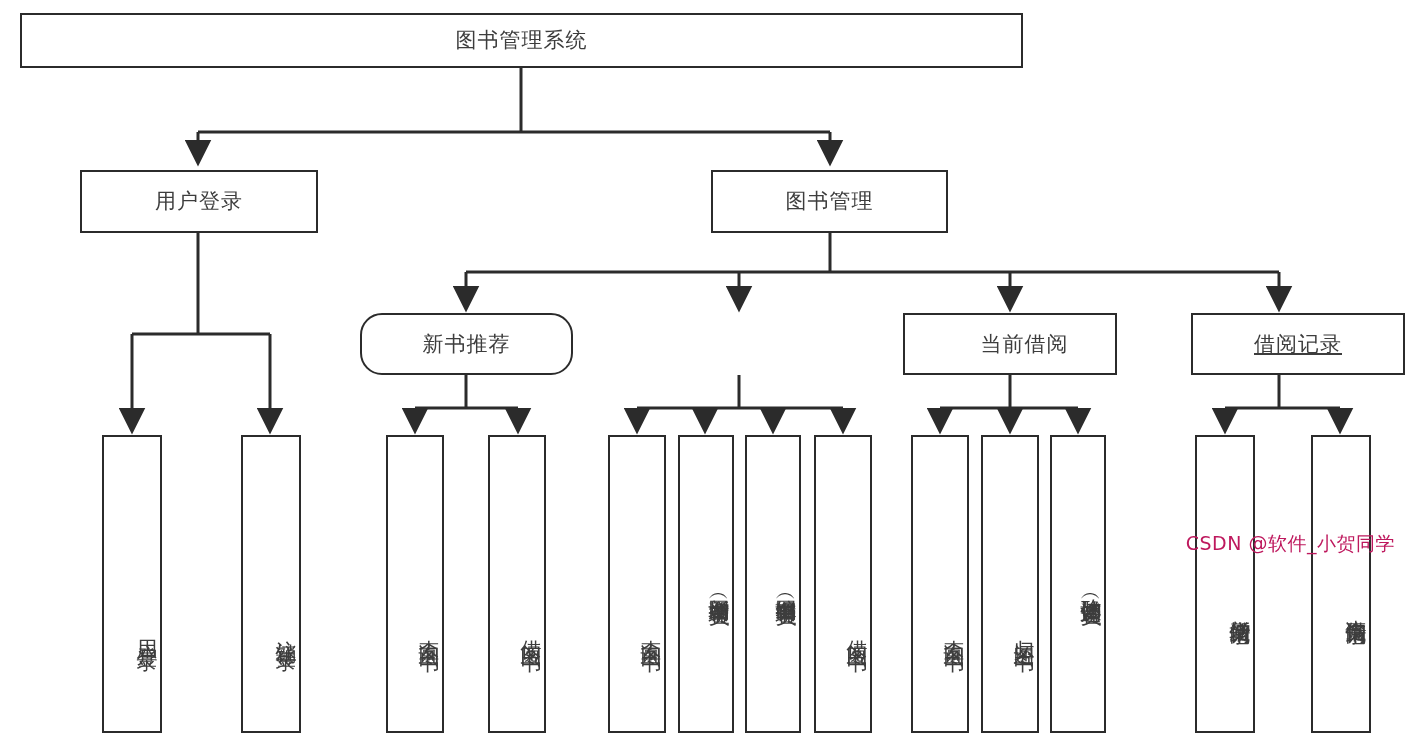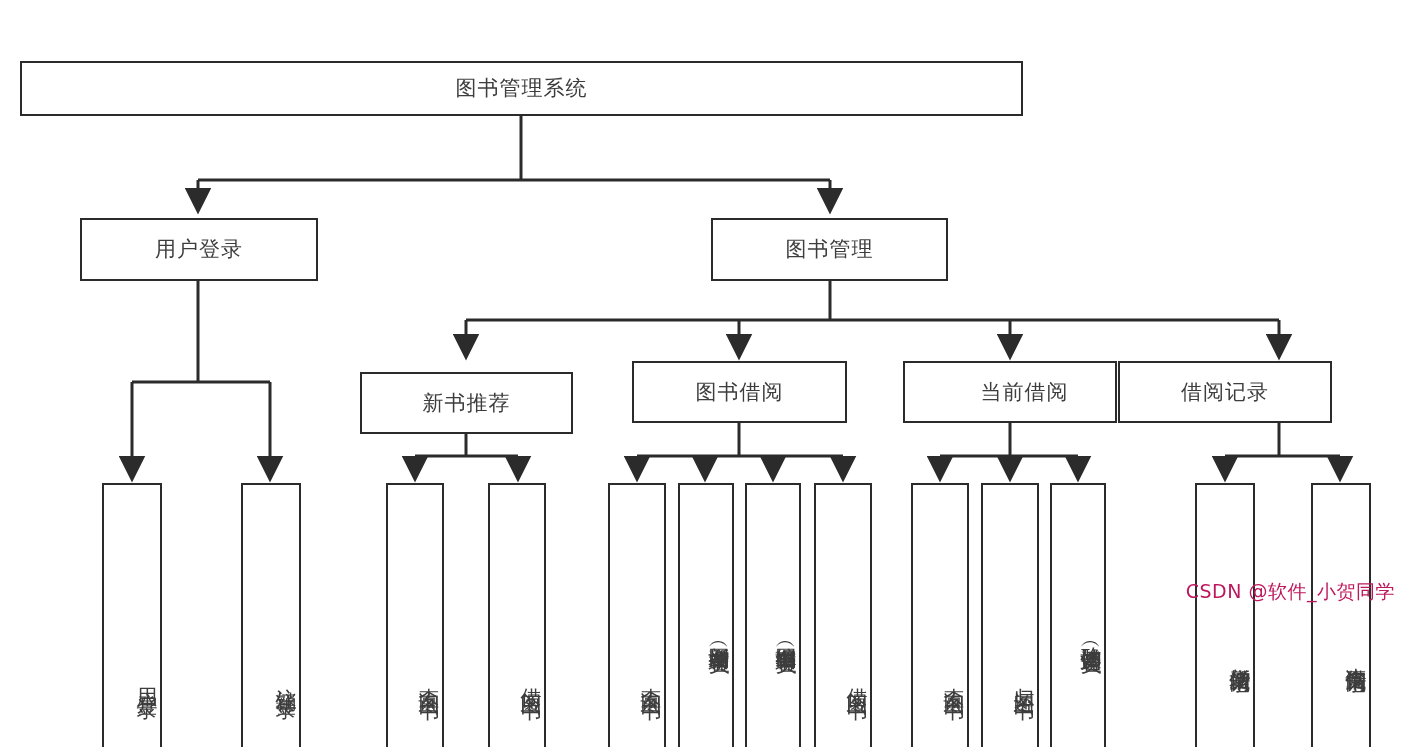--- a/index.html
+++ b/index.html
@@ -13,21 +13,20 @@
     position: relative;
     overflow: hidden;
     font-family: "DejaVu Sans", "Liberation Sans", sans-serif;
   }
   #canvas {
     position: absolute;
     left: 0;
     top: 0;
     width: 1405px;
     height: 563px;
-    margin-top: 48px;
   }
   .node {
     position: absolute;
     box-sizing: border-box;
     border: 2px solid #2b2b2b;
     background: #ffffff;
     color: #3d3d3d;
     display: flex;
     align-items: center;
     justify-content: center;
@@ -125,24 +124,23 @@
       <path d="M 1225 408 L 1225 430" marker-end="url(#arrow)"></path>
       <path d="M 1340 408 L 1340 430" marker-end="url(#arrow)"></path>
     </g>
   </svg>
 
   <div class="node" style="left:20px; top:13px; width:1003px; height:55px;">图书管理系统</div>
 
   <div class="node" style="left:80px; top:170px; width:238px; height:63px;">用户登录</div>
   <div class="node" style="left:711px; top:170px; width:237px; height:63px;text-align:center;">图书管理</div>
 
-  <div class="node" style="left:360px; top:324px; width:213px; height:62px;">新书推荐</div>
-  <div class="node" style="left:632px; top:313px; width:215px; height:62px;">图书借阅</div>
+  <div class="node" style="left:360px; top:313px; width:213px; height:62px;border-radius:22px;">新书推荐</div>
   <div class="node" style="left:903px; top:313px; width:214px; height:62px;padding-left:29px;">当前借阅</div>
-  <div class="node" style="left:1118px; top:313px; width:214px; height:62px;">借阅记录</div>
+  <div class="node" style="left:1191px; top:313px; width:214px; height:62px;text-decoration:underline;">借阅记录</div>
 
   <div class="node vertical" style="left:102px; top:435px; width:60px; height:298px; padding-top:94px;">用户登录</div>
   <div class="node vertical" style="left:241px; top:435px; width:60px; height:298px; padding-top:94px;">注销登录</div>
 
   <div class="node vertical" style="left:386px; top:435px; width:58px; height:298px; padding-top:94px;">查询图书</div>
   <div class="node vertical" style="left:488px; top:435px; width:58px; height:298px; padding-top:94px;">借阅图书</div>
 
   <div class="node vertical" style="left:608px; top:435px; width:58px; height:298px; padding-top:94px;">查询图书</div>
   <div class="node vertical tight top-anchor" style="left:678px; top:435px; width:56px; height:298px;">新增图书（管理员）</div>
   <div class="node vertical tight top-anchor" style="left:745px; top:435px; width:56px; height:298px;">编辑图书（管理员）</div>

